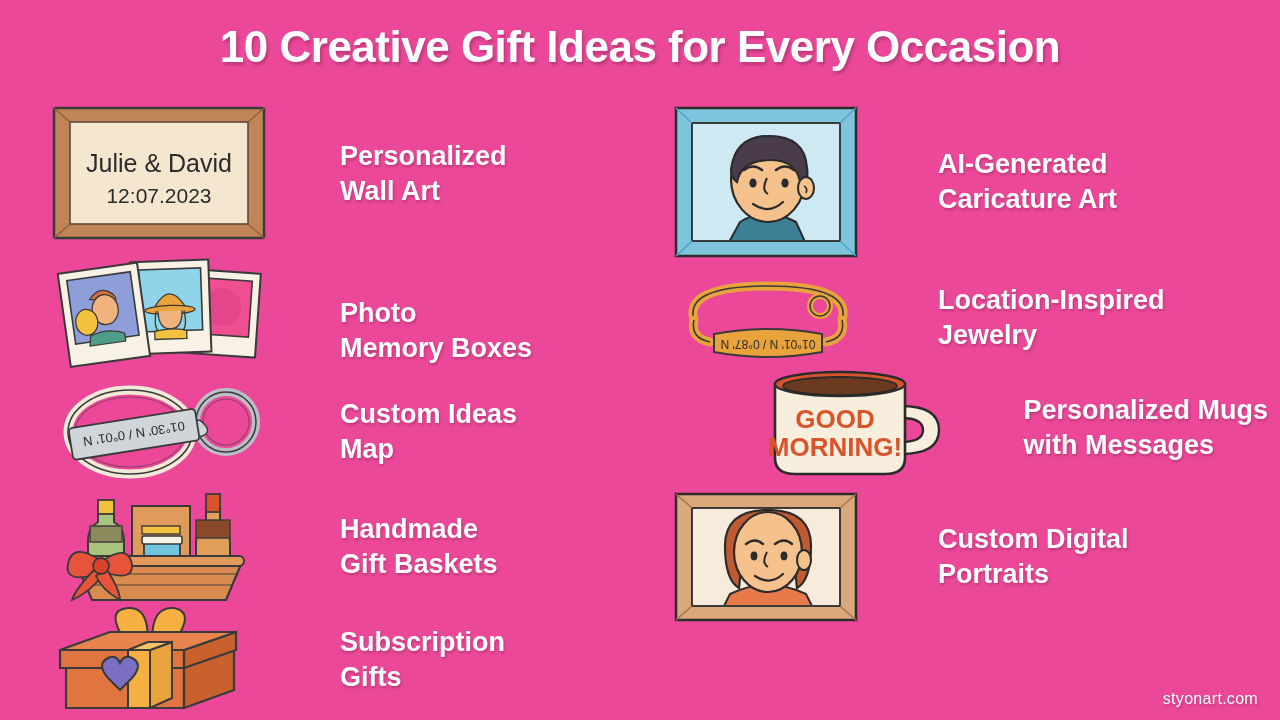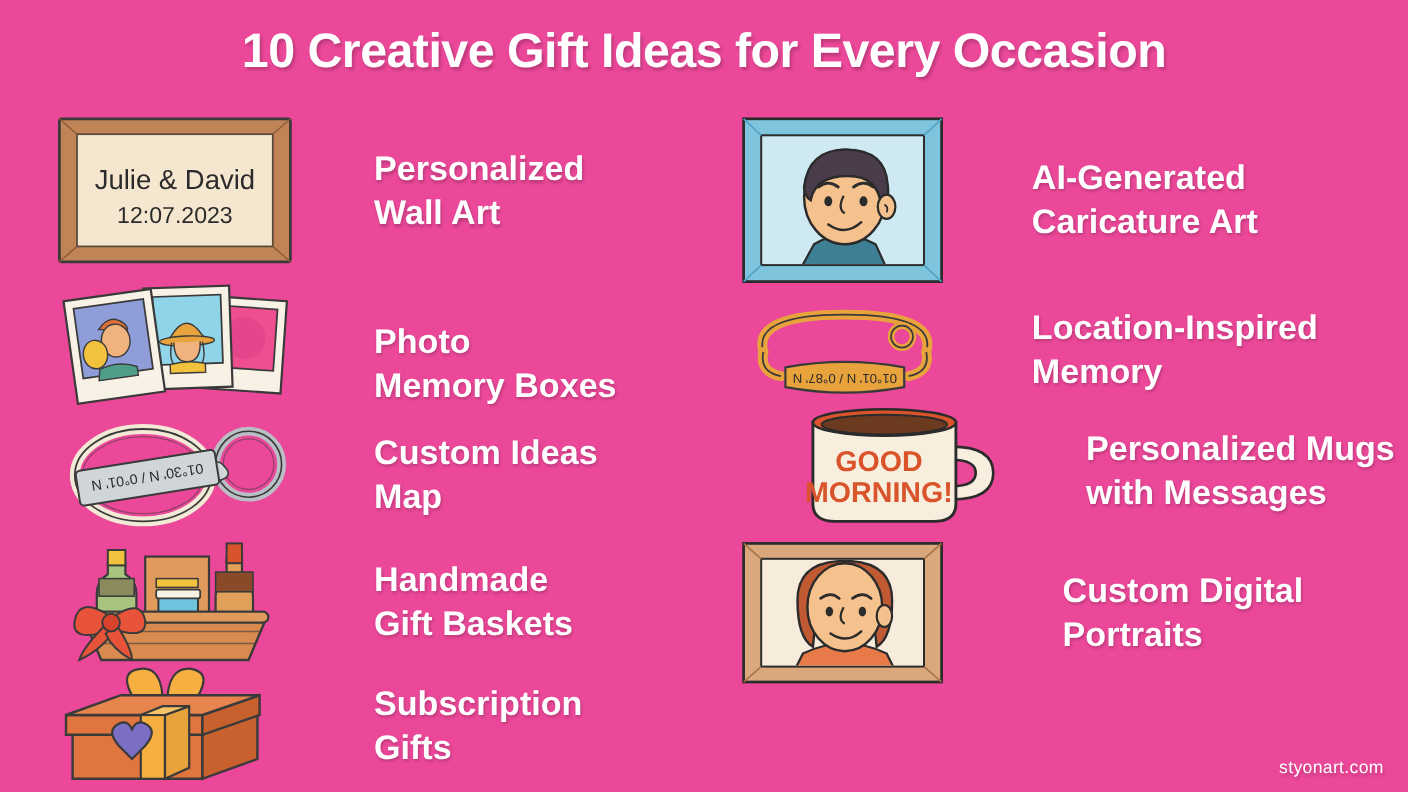--- a/index.html
+++ b/index.html
@@ -38,21 +38,21 @@
     position: absolute;
     display: flex;
     align-items: center;
   }
   .art {
     flex: 0 0 auto;
     position: relative;
   }
   .label {
     color: #ffffff;
-    font-size: 31px;
+    font-size: 27px;
     font-weight: bold;
     line-height: 1.28;
     text-shadow: 1px 2px 3px rgba(0,0,0,0.22);
     white-space: pre-line;
   }
   .watermark {
     position: absolute;
     right: 22px;
     bottom: 12px;
     color: #ffffff;
@@ -238,39 +238,39 @@
         <path d="M26 48 q-10 -34 74 -34 q84 0 74 34" fill="none" stroke="#3a3a3a" stroke-width="1.6"></path>
         <path d="M26 48 q-4 18 16 22 M174 48 q4 18 -16 22" fill="none" stroke="#e8a33d" stroke-width="9" stroke-linecap="round"></path>
         <path d="M26 48 q-4 18 16 22 M174 48 q4 18 -16 22" fill="none" stroke="#3a3a3a" stroke-width="1.6"></path>
         <circle cx="152" cy="34" r="10" fill="none" stroke="#e8a33d" stroke-width="6"></circle>
         <circle cx="152" cy="34" r="10" fill="none" stroke="#3a3a3a" stroke-width="1.5"></circle>
         <path d="M46 62 q54 -10 108 0 v18 q-54 10 -108 0z" fill="#e8a33d" stroke="#3a3a3a" stroke-width="2"></path>
         <text x="100" y="76" text-anchor="middle" fill="#2b2b2b" font-family="Liberation Sans, sans-serif" font-size="12" transform="rotate(180 100 72)">01°01' N / 0°87' N</text>
       </svg>
     </div>
     <div class="label" style="margin-left:56px;">Location-Inspired
-Memory</div>
+Jewelry</div>
   </div>
 
   <div class="item" style="left:668px; top:370px; width:600px; height:116px;justify-content:flex-end;">
     <div class="art" style="width:214px;">
       <svg width="200" height="116" viewBox="0 0 200 116">
         <path d="M148 36 q38 0 38 24 q0 24 -38 24 v-12 q22 0 22 -12 q0 -12 -22 -12z" fill="#f7eedd" stroke="#2b2b2b" stroke-width="2.4"></path>
         <path d="M22 14 h130 v74 q0 16 -20 16 h-90 q-20 0 -20 -16z" fill="#f7eedd" stroke="#2b2b2b" stroke-width="2.6"></path>
         <ellipse cx="87" cy="14" rx="65" ry="12" fill="#d9542b" stroke="#2b2b2b" stroke-width="2.4"></ellipse>
         <ellipse cx="87" cy="16" rx="57" ry="9" fill="#6b3a1f" stroke="#2b2b2b" stroke-width="1.8"></ellipse>
         <text x="82" y="58" text-anchor="middle" fill="#d9542b" font-family="Liberation Sans, sans-serif" font-size="26" font-weight="bold">GOOD</text>
         <text x="82" y="86" text-anchor="middle" fill="#d9542b" font-family="Liberation Sans, sans-serif" font-size="26" font-weight="bold">MORNING!</text>
       </svg>
     </div>
     <div class="label" style="margin-left:56px;">Personalized Mugs
 with Messages</div>
   </div>
 
-  <div class="item" style="left:668px; top:490px; width:600px; height:134px;gap:28px;">
+  <div class="item" style="left:668px; top:490px; width:600px; height:134px;">
     <div class="art" style="width:214px;">
       <svg width="200" height="134" viewBox="0 0 200 134">
         <rect x="8" y="4" width="180" height="126" fill="#d9a87c" stroke="#2b2b2b" stroke-width="2.5"></rect>
         <rect x="24" y="18" width="148" height="98" fill="#f7ecdc" stroke="#2b2b2b" stroke-width="1.8"></rect>
         <line x1="8" y1="4" x2="24" y2="18" stroke="#a8734a" stroke-width="1.5"></line>
         <line x1="188" y1="4" x2="172" y2="18" stroke="#a8734a" stroke-width="1.5"></line>
         <line x1="8" y1="130" x2="24" y2="116" stroke="#a8734a" stroke-width="1.5"></line>
         <line x1="188" y1="130" x2="172" y2="116" stroke="#a8734a" stroke-width="1.5"></line>
         <clipPath id="pClip">
             <rect x="25" y="19" width="146" height="96"></rect>

